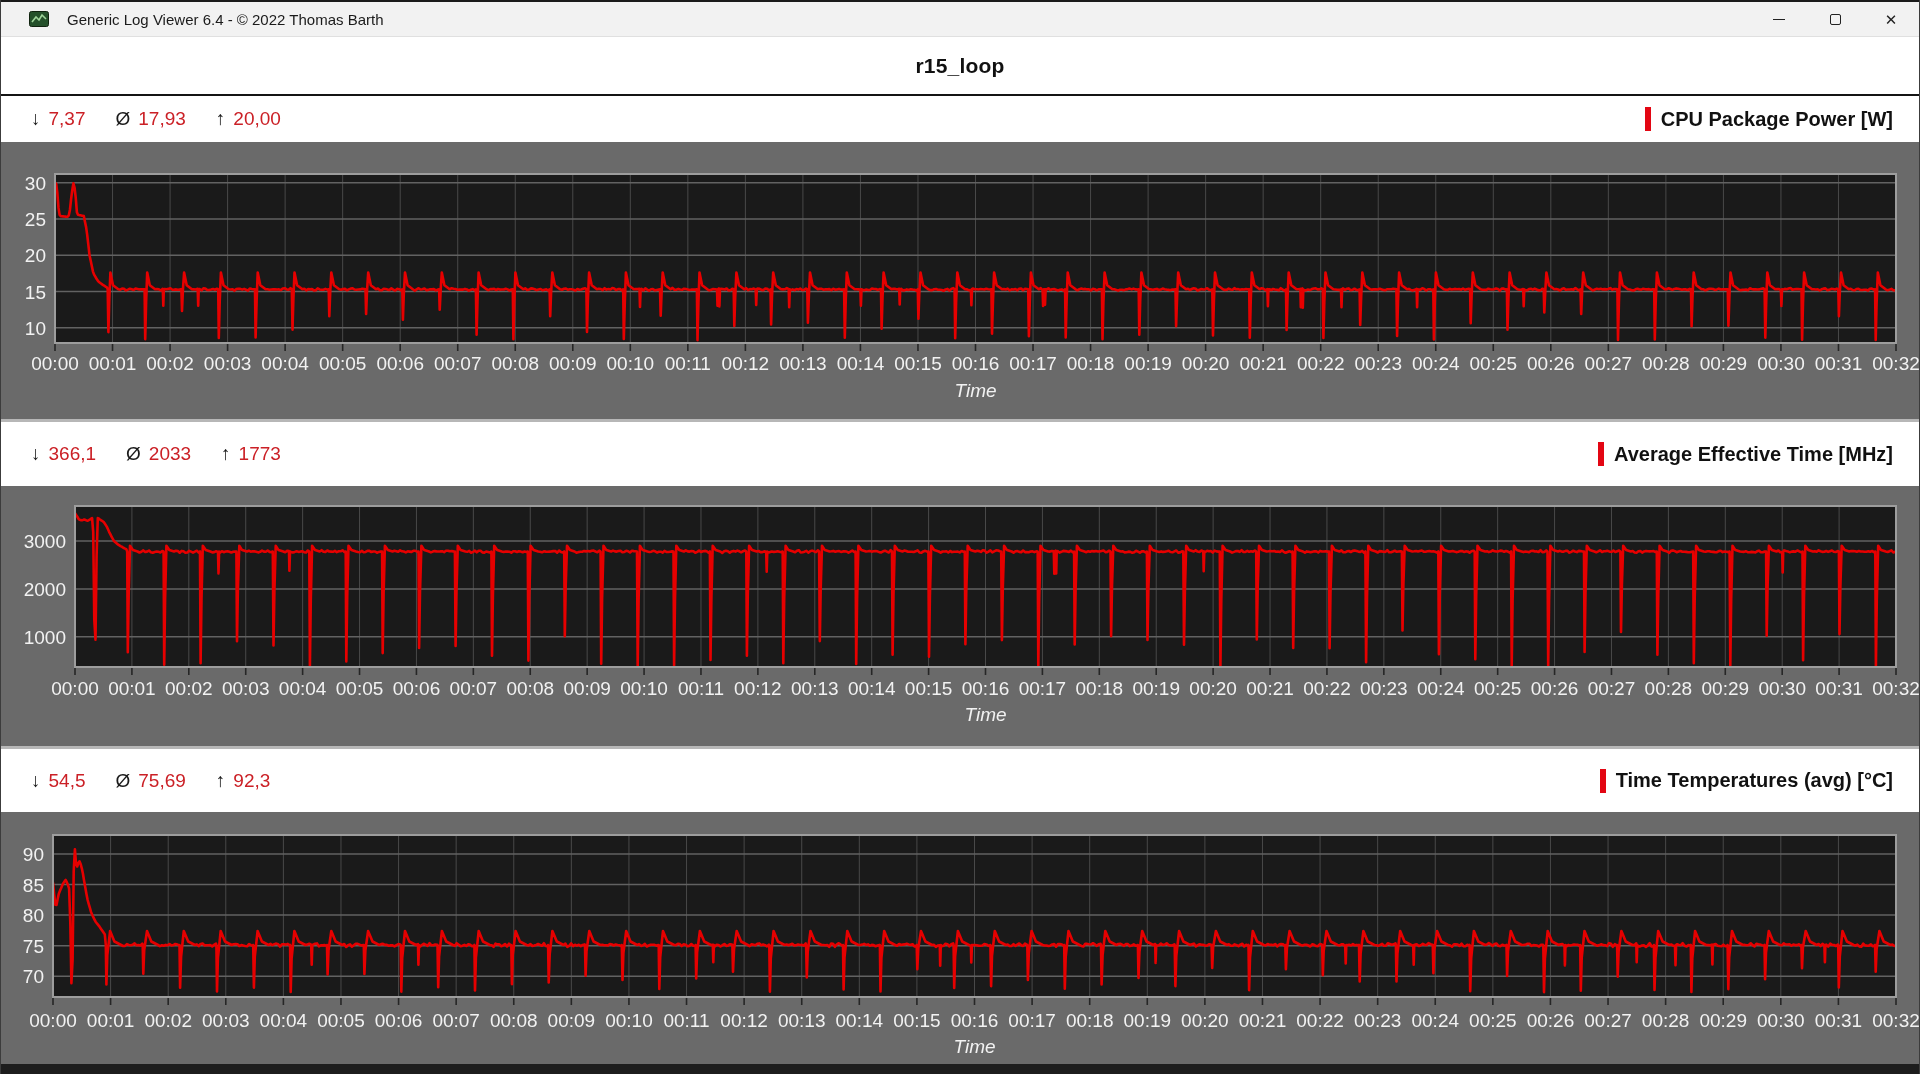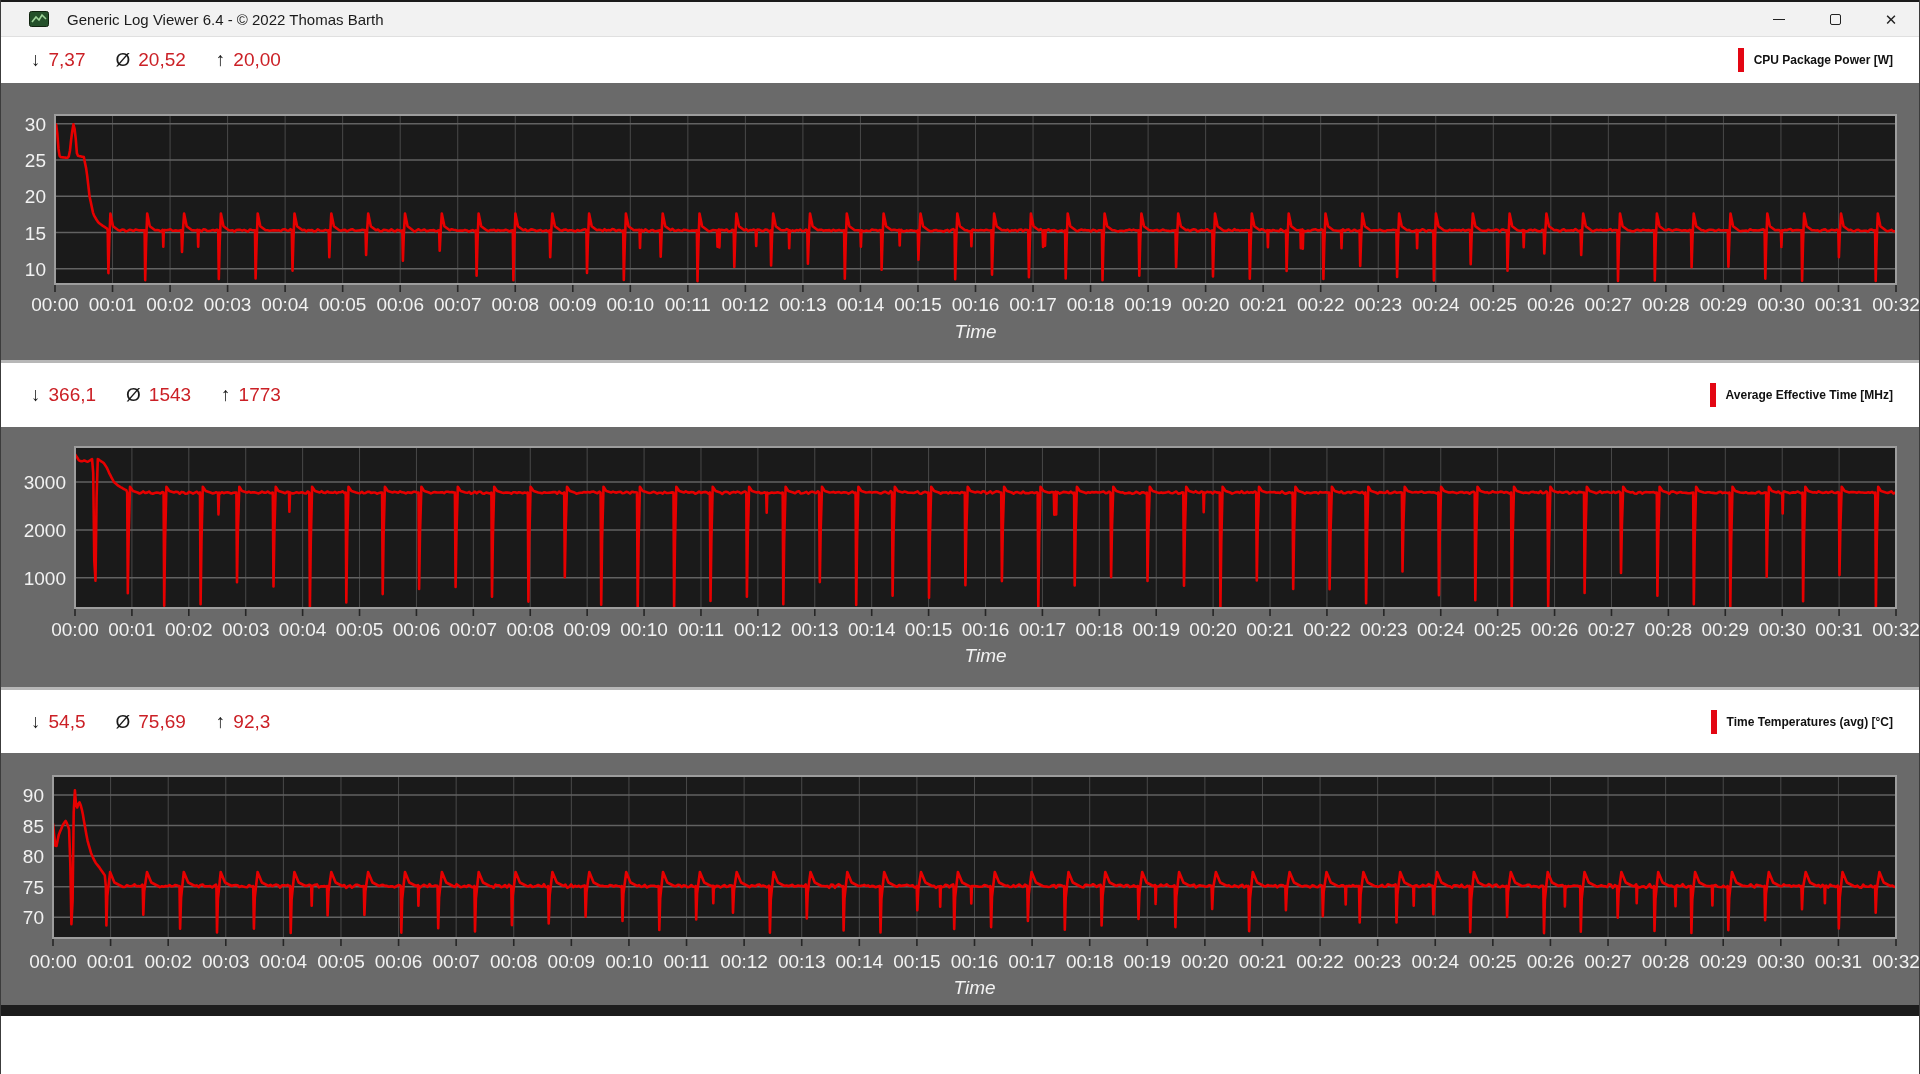--- a/index.html
+++ b/index.html
@@ -28,21 +28,21 @@
   .stats-bar { background:#ffffff; display:flex; align-items:center; }
   .stats-bar.h1 { height:46px; }
   .stats-bar.h2 { height:64px; }
   .stats-bar.h3 { height:63px; }
   .stats { display:flex; align-items:center; margin-left:30px; font-size:19px; }
   .stat-group { display:flex; align-items:center; margin-right:30px; }
   .stat-sym { color:#1a1a1a; margin-right:8px; font-size:19px; }
   .stat-val { color:#cb2026; }
   .series-title { margin-left:auto; margin-right:26px; display:flex; align-items:center; }
   .accent-bar { width:6px; height:24px; margin-right:10px; display:inline-block; }
-  .series-title-text { font-size:12px; font-weight:700; color:#111; }
+  .series-title-text { font-size:20px; font-weight:700; color:#111; }
 
   .panel { background:#6a6a6a; position:relative; }
   .panel.p1 { height:277px; }
   .panel.p2 { height:260px; }
   .panel.p3 { height:252px; }
   .panel svg { position:absolute; left:0; top:0; }
 
   .separator { height:3px; background:#b7b7b7; }
   .footer-strip { height:11px; background:#1d1d1d; }
 </style>
@@ -63,31 +63,34 @@
         </div>
       <div class="win-btn">
           <span class="glyph-max"></span>
         </div>
       <div class="win-btn">
           <span class="glyph-close">✕</span>
         </div>
     </div>
   </div>
 
+  <div class="page-header">
+    <span class="page-title">r15_loop</span>
+  </div>
 
   <div>
     <div class="stats-bar h1">
       <div class="stats">
         <span class="stat-group">
           <span class="stat-sym">↓</span>
           <span class="stat-val">7,37</span>
           </span>
         <span class="stat-group">
           <span class="stat-sym">Ø</span>
-          <span class="stat-val">20,52</span>
+          <span class="stat-val">17,93</span>
           </span>
         <span class="stat-group">
           <span class="stat-sym">↑</span>
           <span class="stat-val">20,00</span>
           </span>
       </div>
       <div class="series-title">
         <span class="accent-bar" style="background: rgb(227, 6, 19);"></span>
         <span class="series-title-text">CPU Package Power [W]</span>
       </div>
@@ -218,21 +221,21 @@
 
   <div>
     <div class="stats-bar h2">
       <div class="stats">
         <span class="stat-group">
           <span class="stat-sym">↓</span>
           <span class="stat-val">366,1</span>
           </span>
         <span class="stat-group">
           <span class="stat-sym">Ø</span>
-          <span class="stat-val">1543</span>
+          <span class="stat-val">2033</span>
           </span>
         <span class="stat-group">
           <span class="stat-sym">↑</span>
           <span class="stat-val">1773</span>
           </span>
       </div>
       <div class="series-title">
         <span class="accent-bar" style="background: rgb(227, 6, 19);"></span>
         <span class="series-title-text">Average Effective Time [MHz]</span>
       </div>

